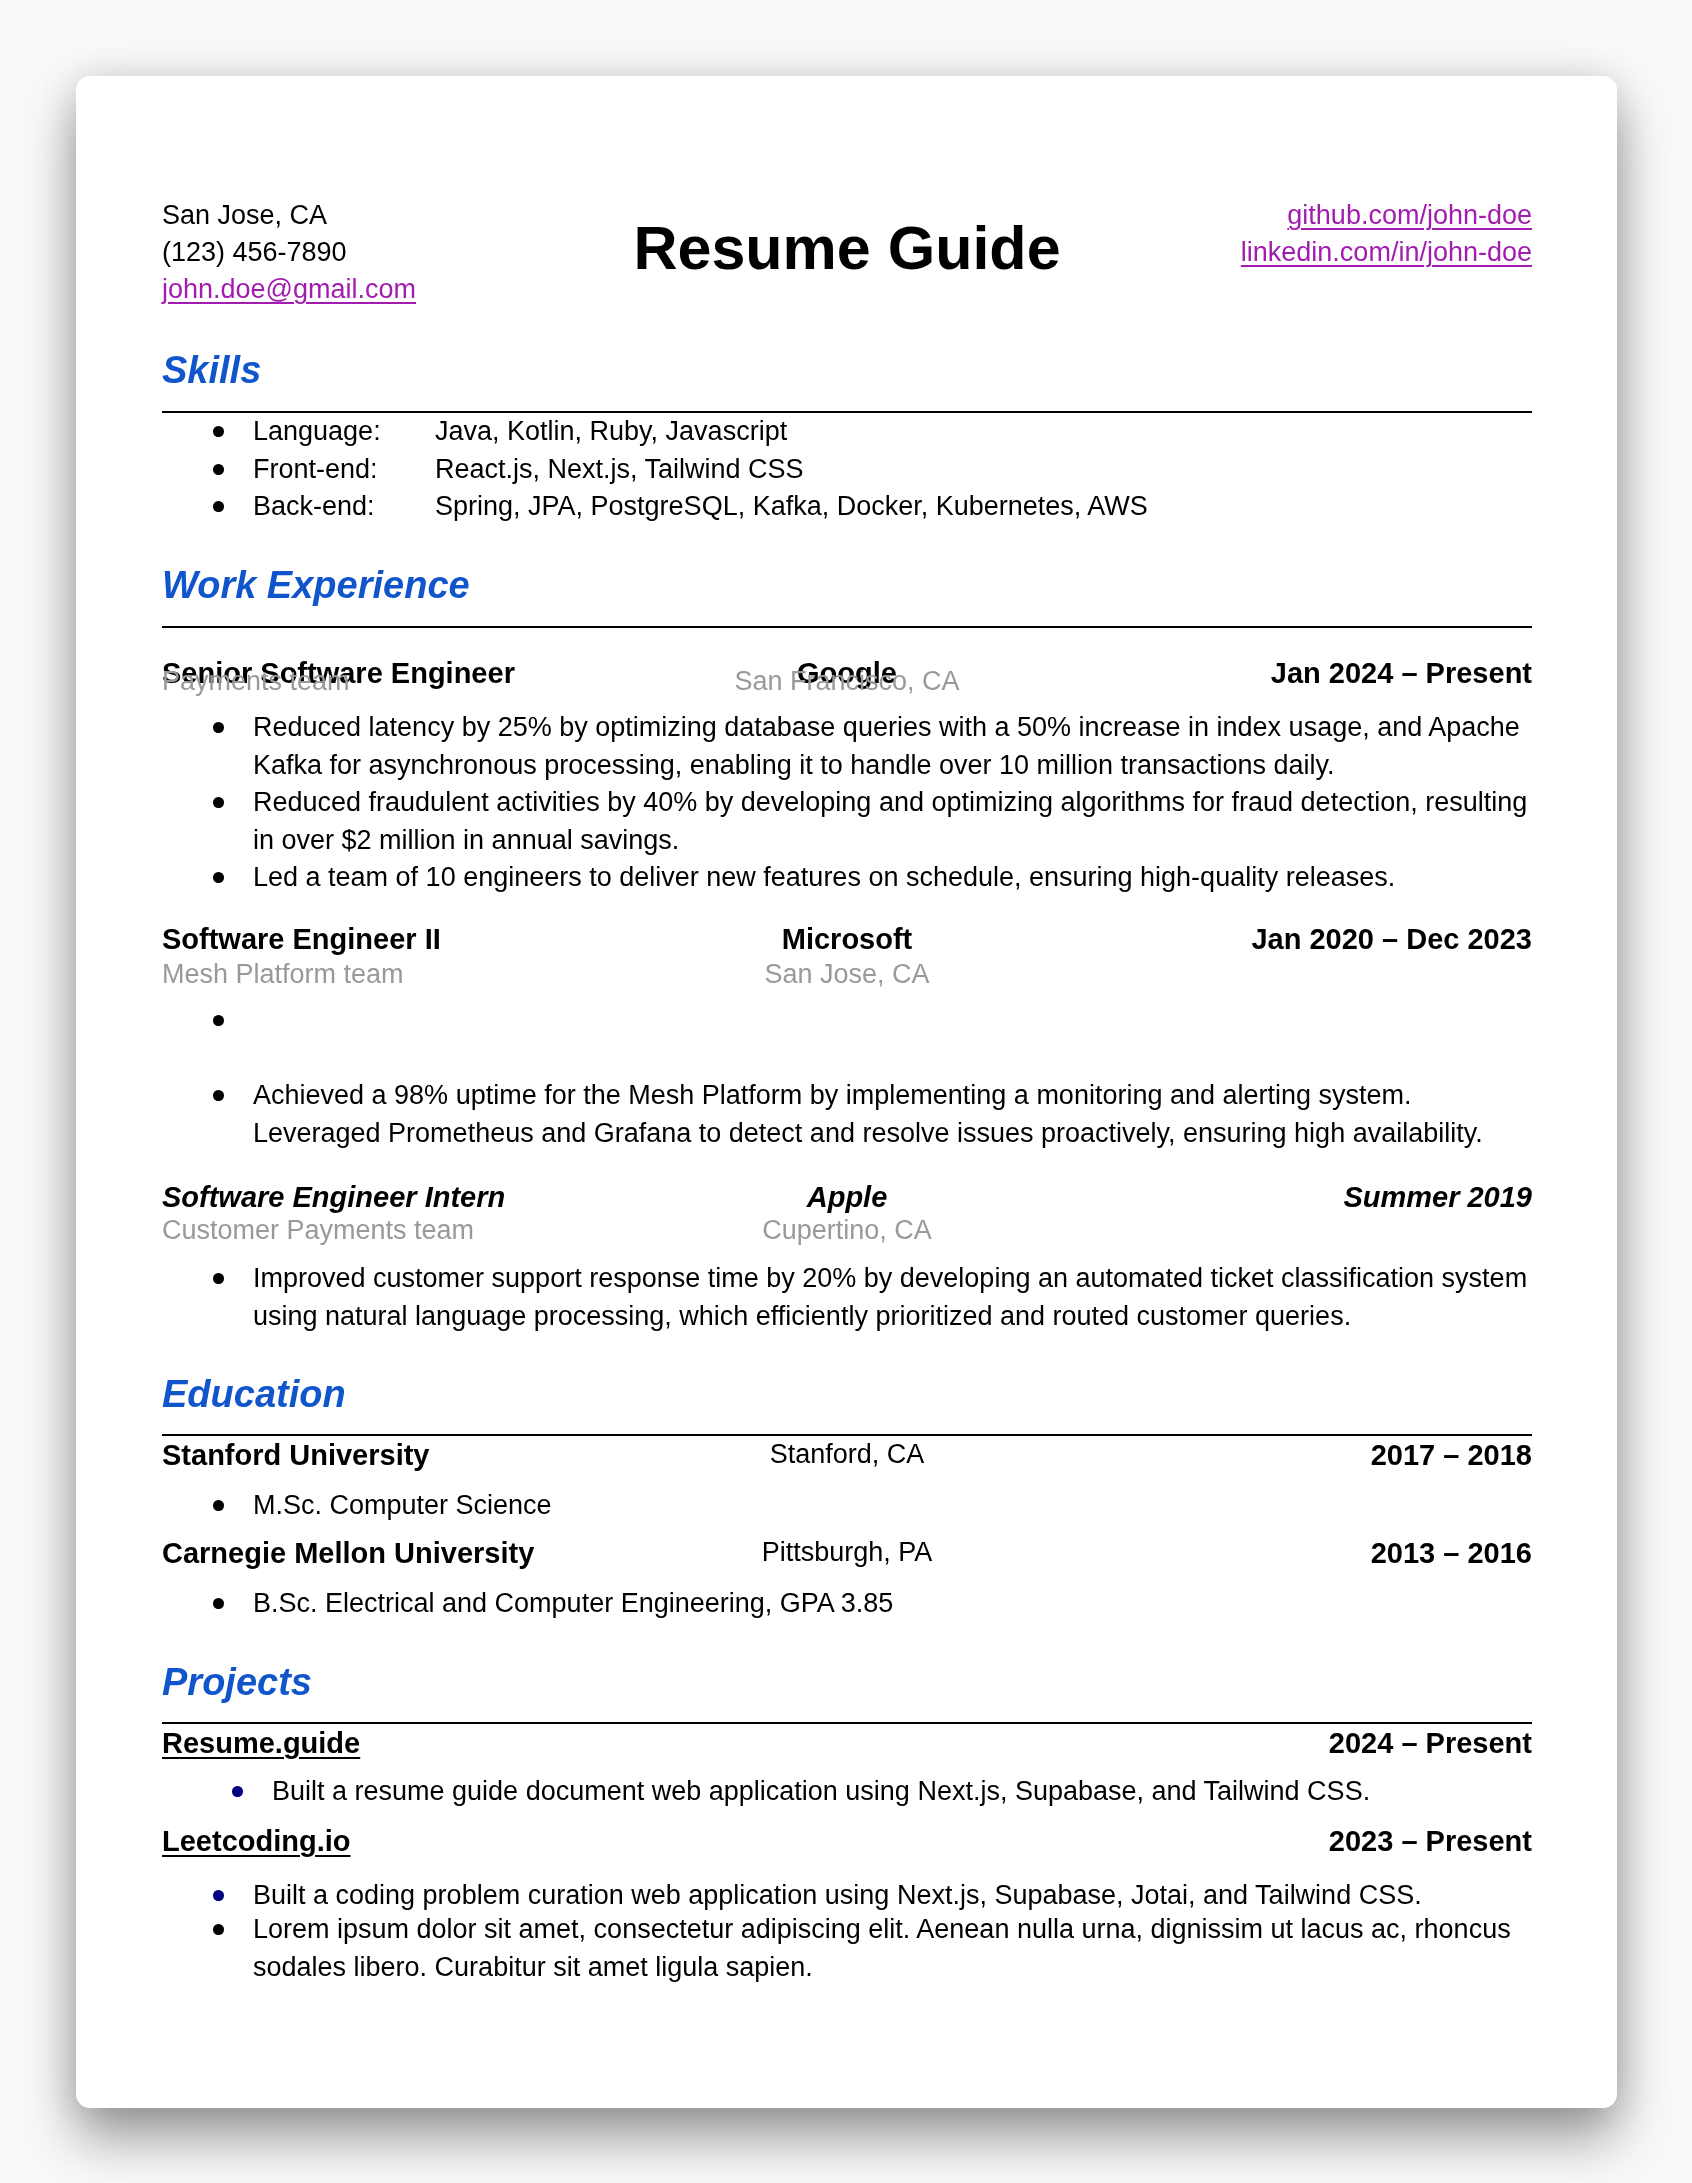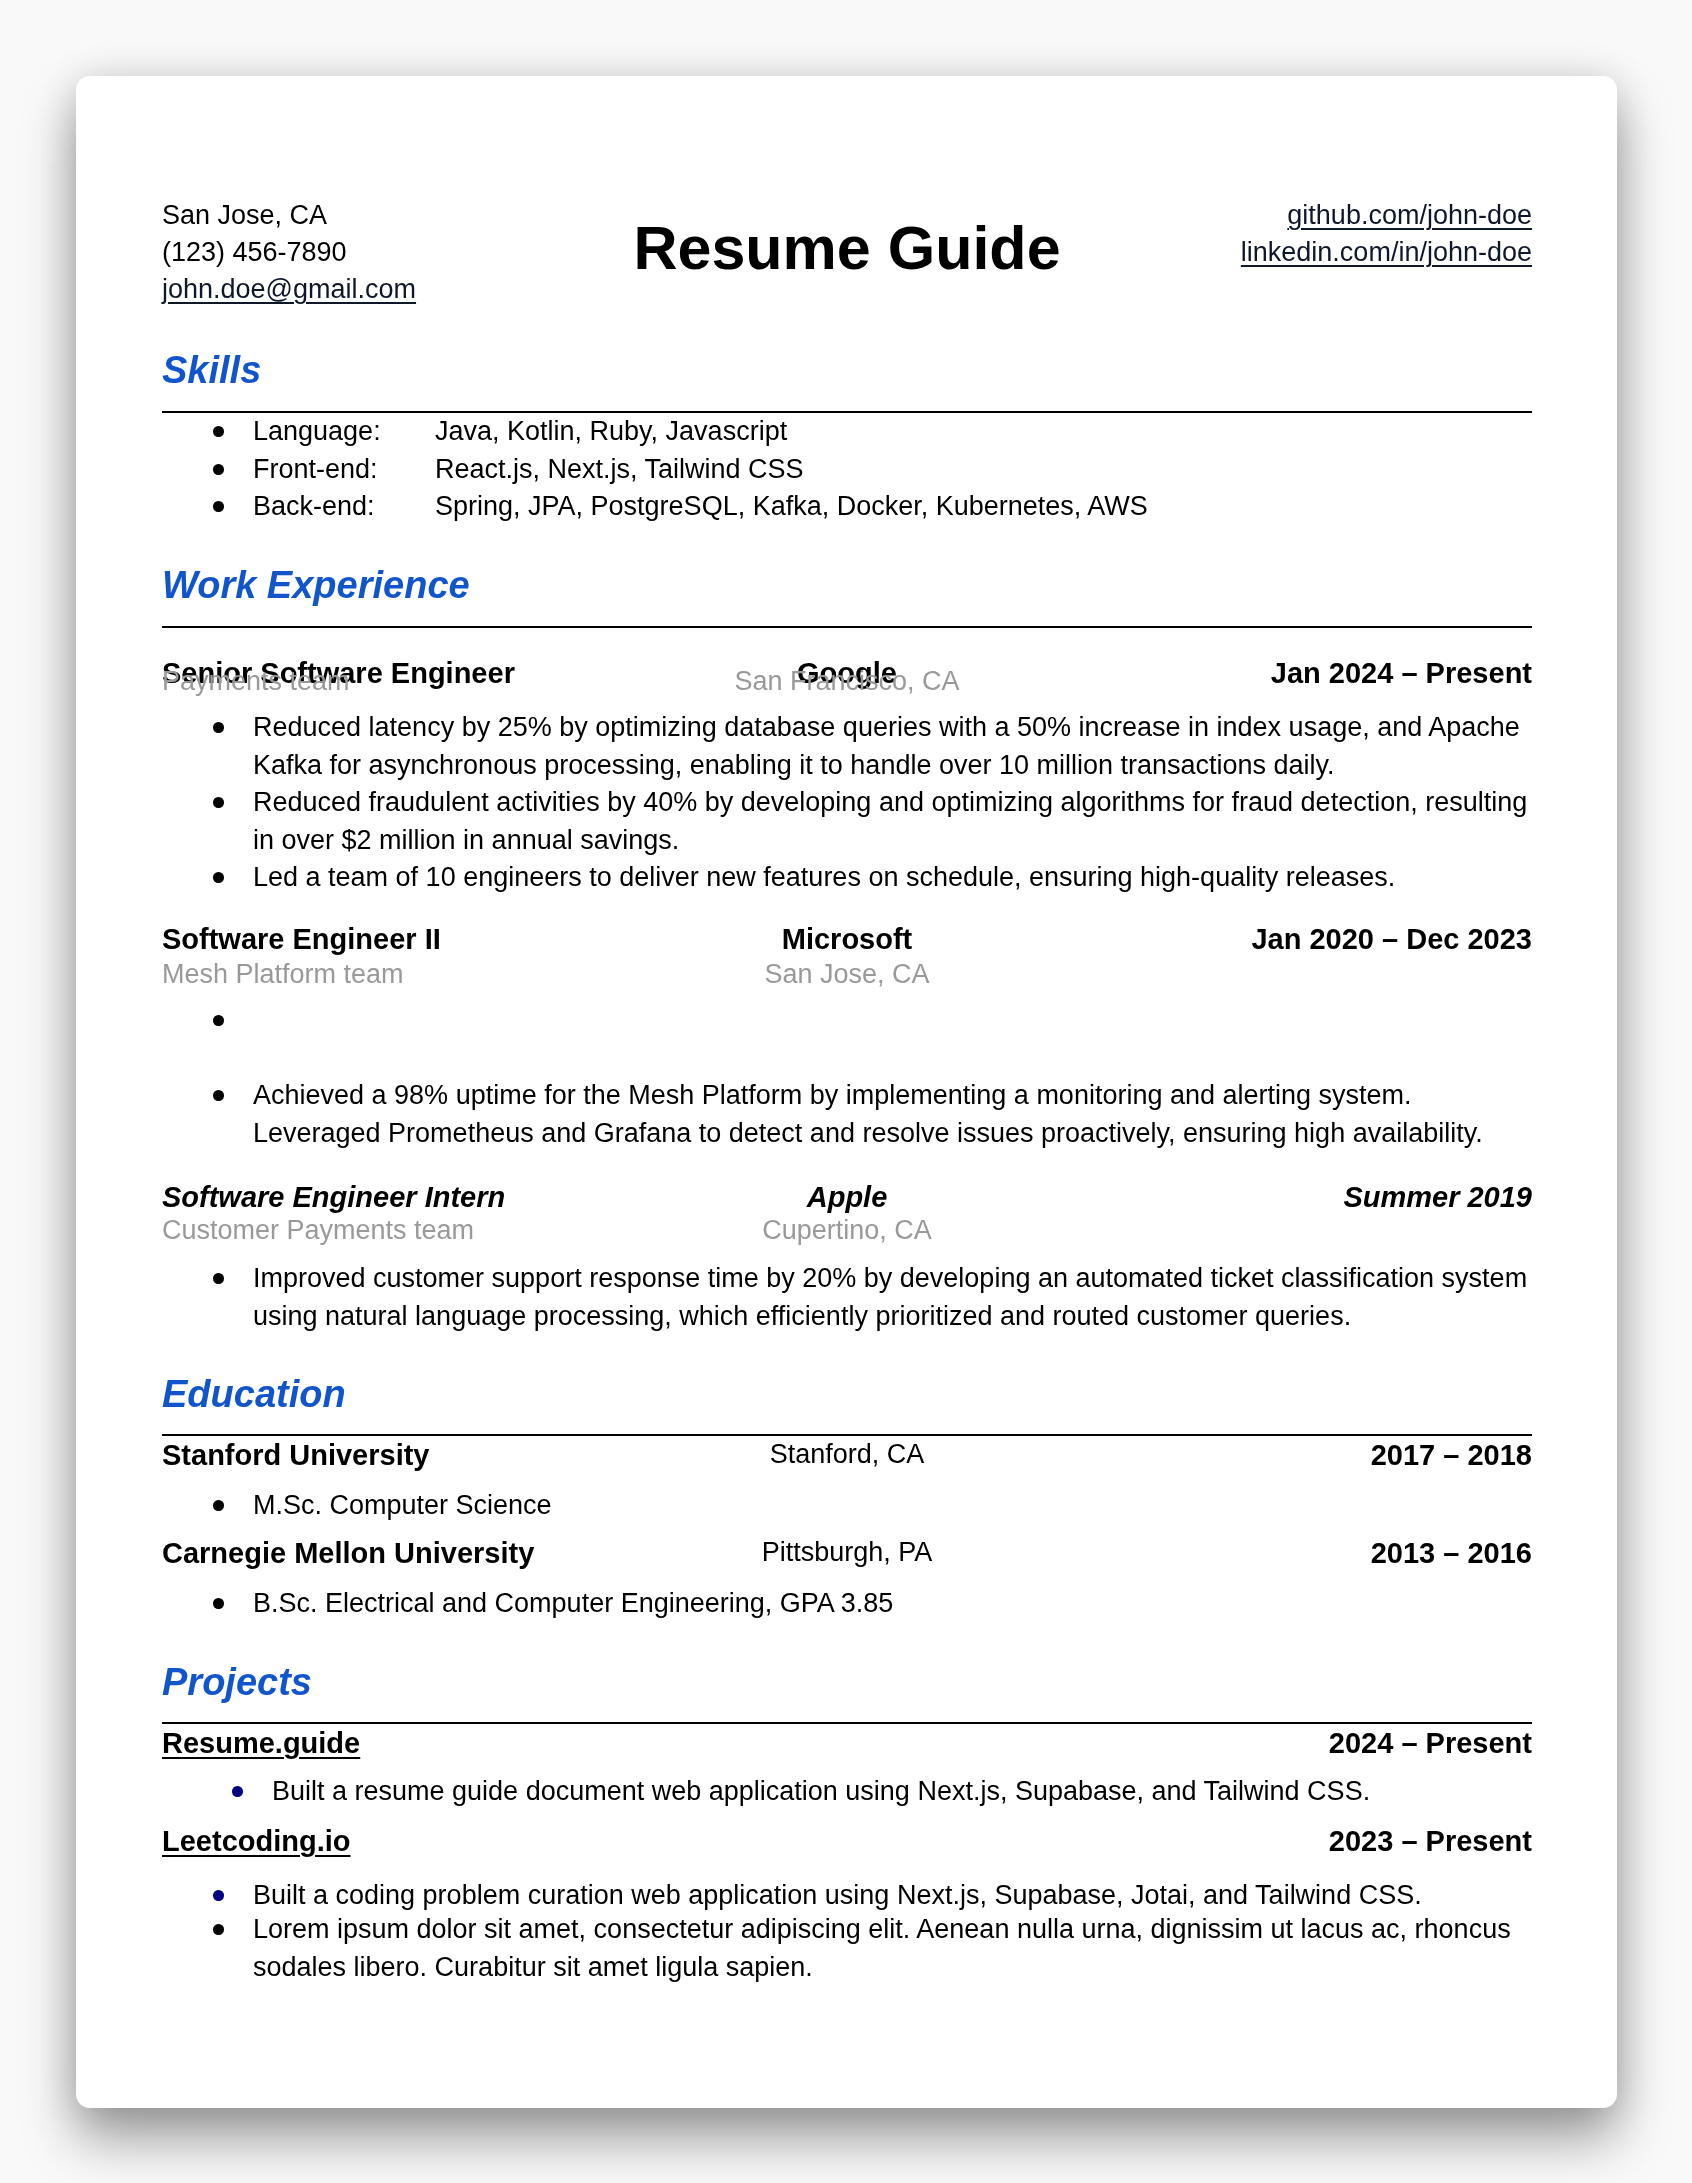--- a/index.html
+++ b/index.html
@@ -19,21 +19,21 @@
     box-shadow: 0 30px 53px rgba(0,0,0,0.38), 0 0 38px rgba(0,0,0,0.12);
     border-radius: 14px;
   }
   .content {
     position: absolute;
     left: 86px; top: 0;
     width: 1370px;
   }
   .abs { position: absolute; white-space: nowrap; }
   .contact { font-size: 27px; line-height: 37px; }
-  .link { text-decoration: underline; text-underline-offset: 3.8px; text-decoration-thickness: 1.5px; color: #0f172a; }
+  .link { text-decoration: underline; text-underline-offset: 3.8px; text-decoration-thickness: 1.5px; color: #a21caf; }
   .title { font-size: 61px; font-weight: bold; left: 0; width: 1370px; text-align: center; }
   .section-heading { font-size: 38px; font-weight: bold; font-style: italic; color: #1155cc; left: 0; }
   .rule { left: 0; width: 1370px; height: 2.3px; background: #000; }
   .row { left: 0; width: 1370px; height: 36px; font-size: 29px; font-weight: bold; }
   .row .l { position: absolute; left: 0; }
   .row .c { position: absolute; left: 0; width: 1370px; text-align: center; }
   .row .r { position: absolute; right: 0; }
   .row .c.plain { font-weight: normal; font-size: 27px; }
   .sub { left: 0; width: 1370px; font-size: 27px; color: #999999; height: 33px; }
   .sub .l { position: absolute; left: 0; }

